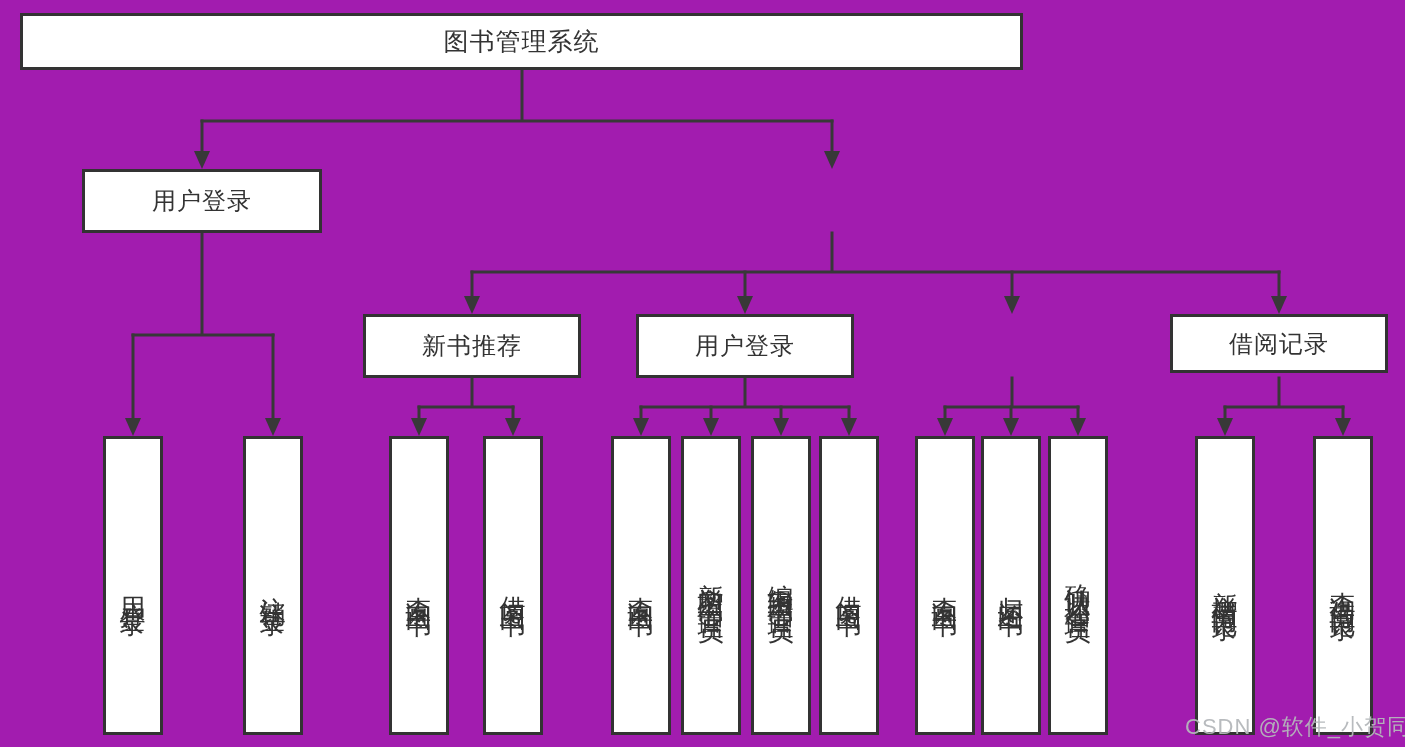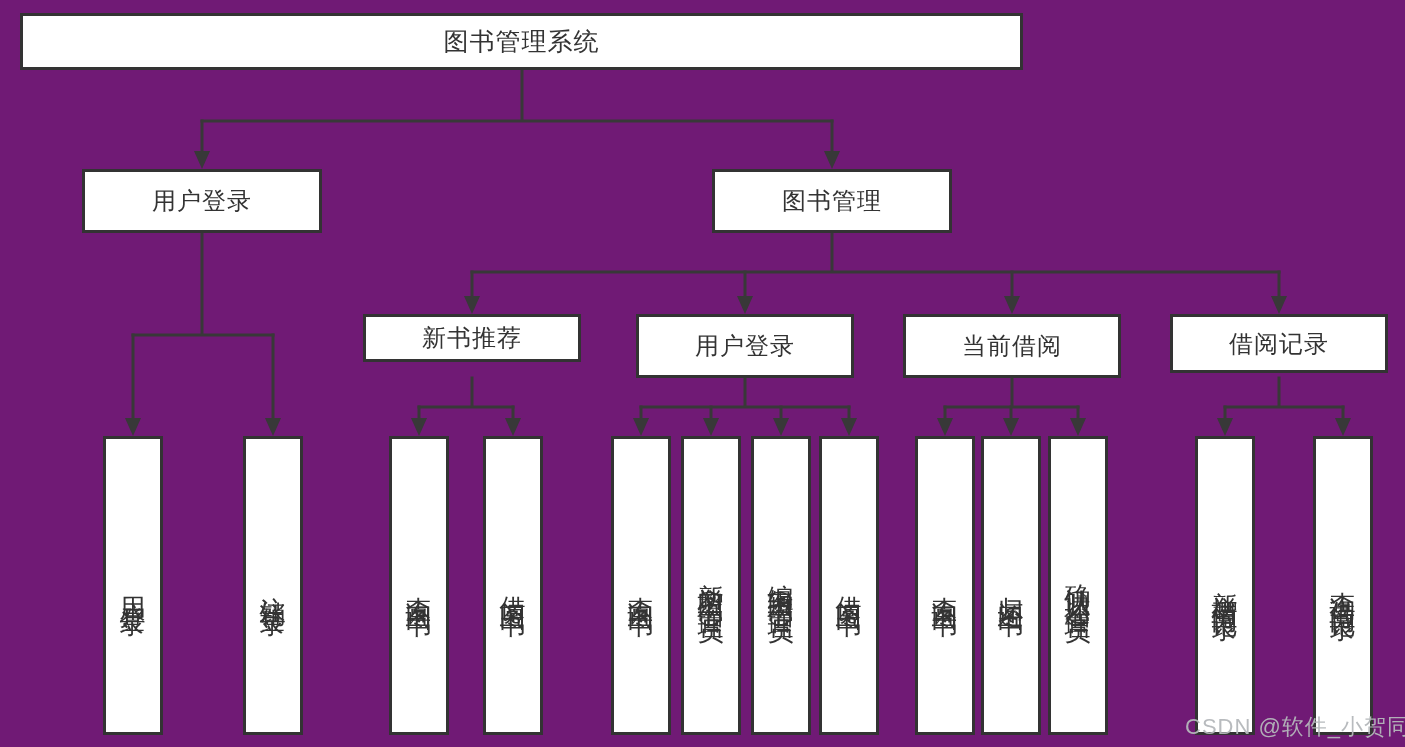--- a/index.html
+++ b/index.html
@@ -5,21 +5,21 @@
   html, body {
     margin: 0;
     padding: 0;
     background: #ffffff;
     font-family: "Liberation Sans", "DejaVu Sans", sans-serif;
   }
   .canvas {
     position: relative;
     width: 1405px;
     height: 747px;
-    background: #701a75;
+    background: #a21caf;
     overflow: hidden;
   }
   svg.connectors {
     position: absolute;
     left: 0; top: 0;
     width: 1405px; height: 747px;
     z-index: 1;
   }
   .box {
     position: absolute;
@@ -138,33 +138,27 @@
     </g>
   </svg>
 
   <div class="box root" style="left:20px; top:13px; width:1003px; height:57px;">
     <span class="label">图书管理系统</span>
   </div>
 
   <div class="box" style="left:82px; top:169px; width:240px; height:64px;">
     <span class="label">用户登录</span>
   </div>
-  <div class="box" style="left:712px; top:169px; width:240px; height:64px;">
-    <span class="label">图书管理</span>
-  </div>
-
-  <div class="box" style="left:363px; top:314px; width:218px; height:48px;">
+
+  <div class="box" style="left:363px; top:314px; width:218px; height:64px;">
     <span class="label">新书推荐</span>
   </div>
   <div class="box" style="left:636px; top:314px; width:218px; height:64px;">
     <span class="label">用户登录</span>
   </div>
-  <div class="box" style="left:903px; top:314px; width:218px; height:64px;">
-    <span class="label">当前借阅</span>
-  </div>
   <div class="box" style="left:1170px; top:314px; width:218px; height:59px;">
     <span class="label">借阅记录</span>
   </div>
 
   <div class="box leaf" style="left:103px; top:436px;">
     <span class="vlabel">用户登录</span>
   </div>
   <div class="box leaf" style="left:243px; top:436px;">
     <span class="vlabel">注销登录</span>
   </div>

